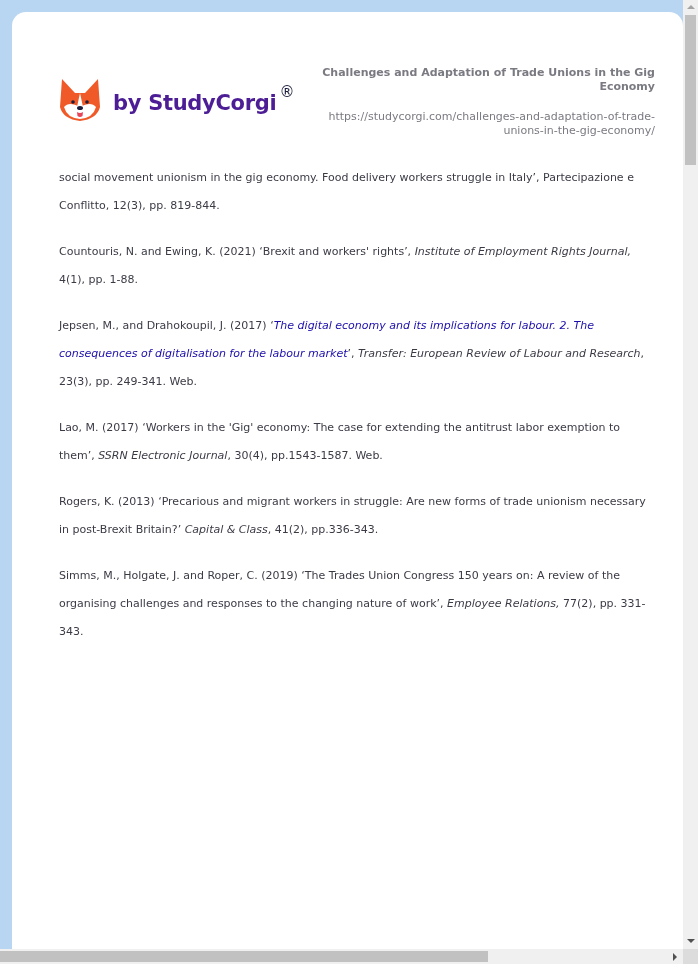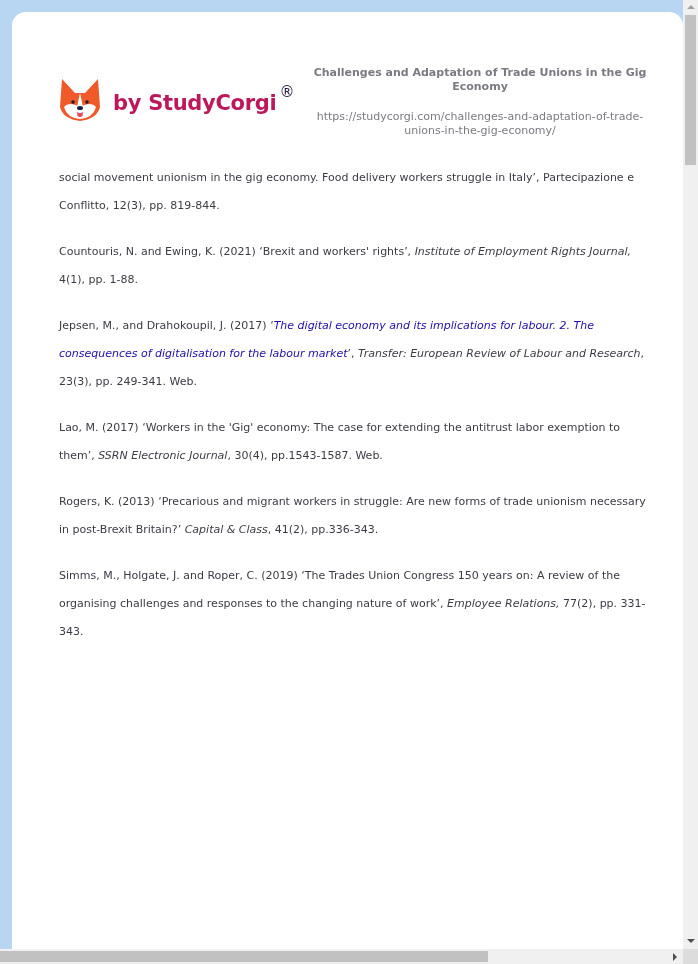--- a/index.html
+++ b/index.html
@@ -19,30 +19,30 @@
     position: absolute; left: 0; top: 0; width: 671px; height: 140px;
   }
   .logo {
     position: absolute; left: 47px; top: 64px; height: 48px;
     display: flex; align-items: center;
   }
   .logo-mark { width: 42px; height: 46px; }
   .logo-text {
     margin-left: 12px; margin-top: 6px;
     font-family: "DejaVu Sans", sans-serif;
-    font-weight: bold; font-size: 21px; color: #be185d;
+    font-weight: bold; font-size: 21px; color: #4c1d95;
     letter-spacing: -0.3px;
   }
   .logo-reg {
     font-family: "DejaVu Sans", sans-serif;
     font-size: 15px; color: #1c1d3b; margin-left: 3px; margin-top: -16px;
   }
   .doc-meta {
     position: absolute; right: 28px; top: 54px; width: 350px;
-    text-align: center;
+    text-align: right;
   }
   .doc-title {
     font-family: "DejaVu Sans", sans-serif;
     font-weight: bold; font-size: 11px; line-height: 14px; color: #7a7a82;
   }
   .doc-url {
     margin-top: 16px;
     font-family: "DejaVu Sans", sans-serif;
     font-size: 11px; line-height: 13.5px; color: #7a7a82;
   }

